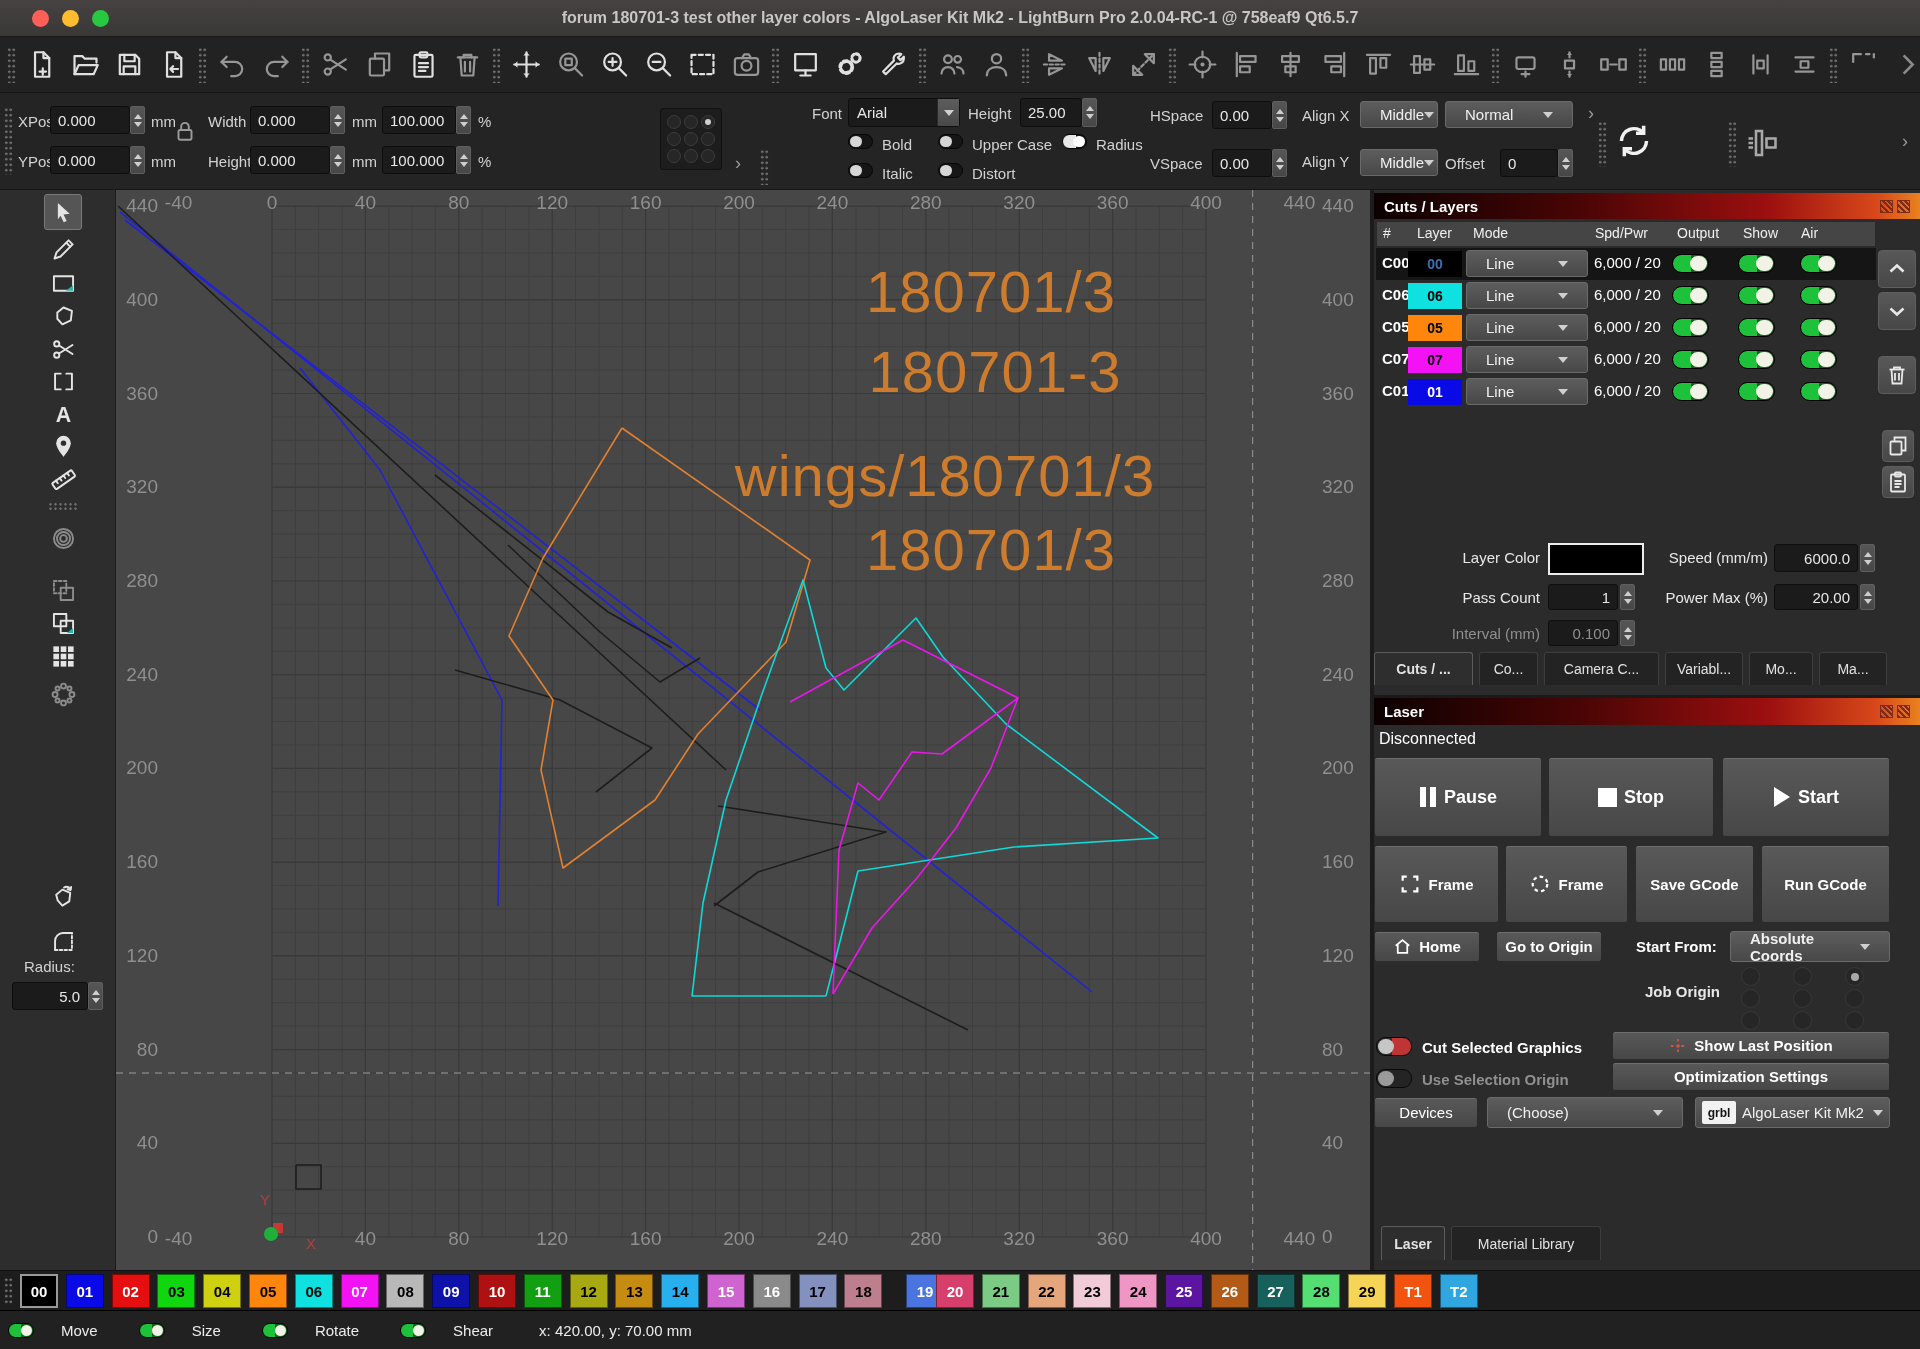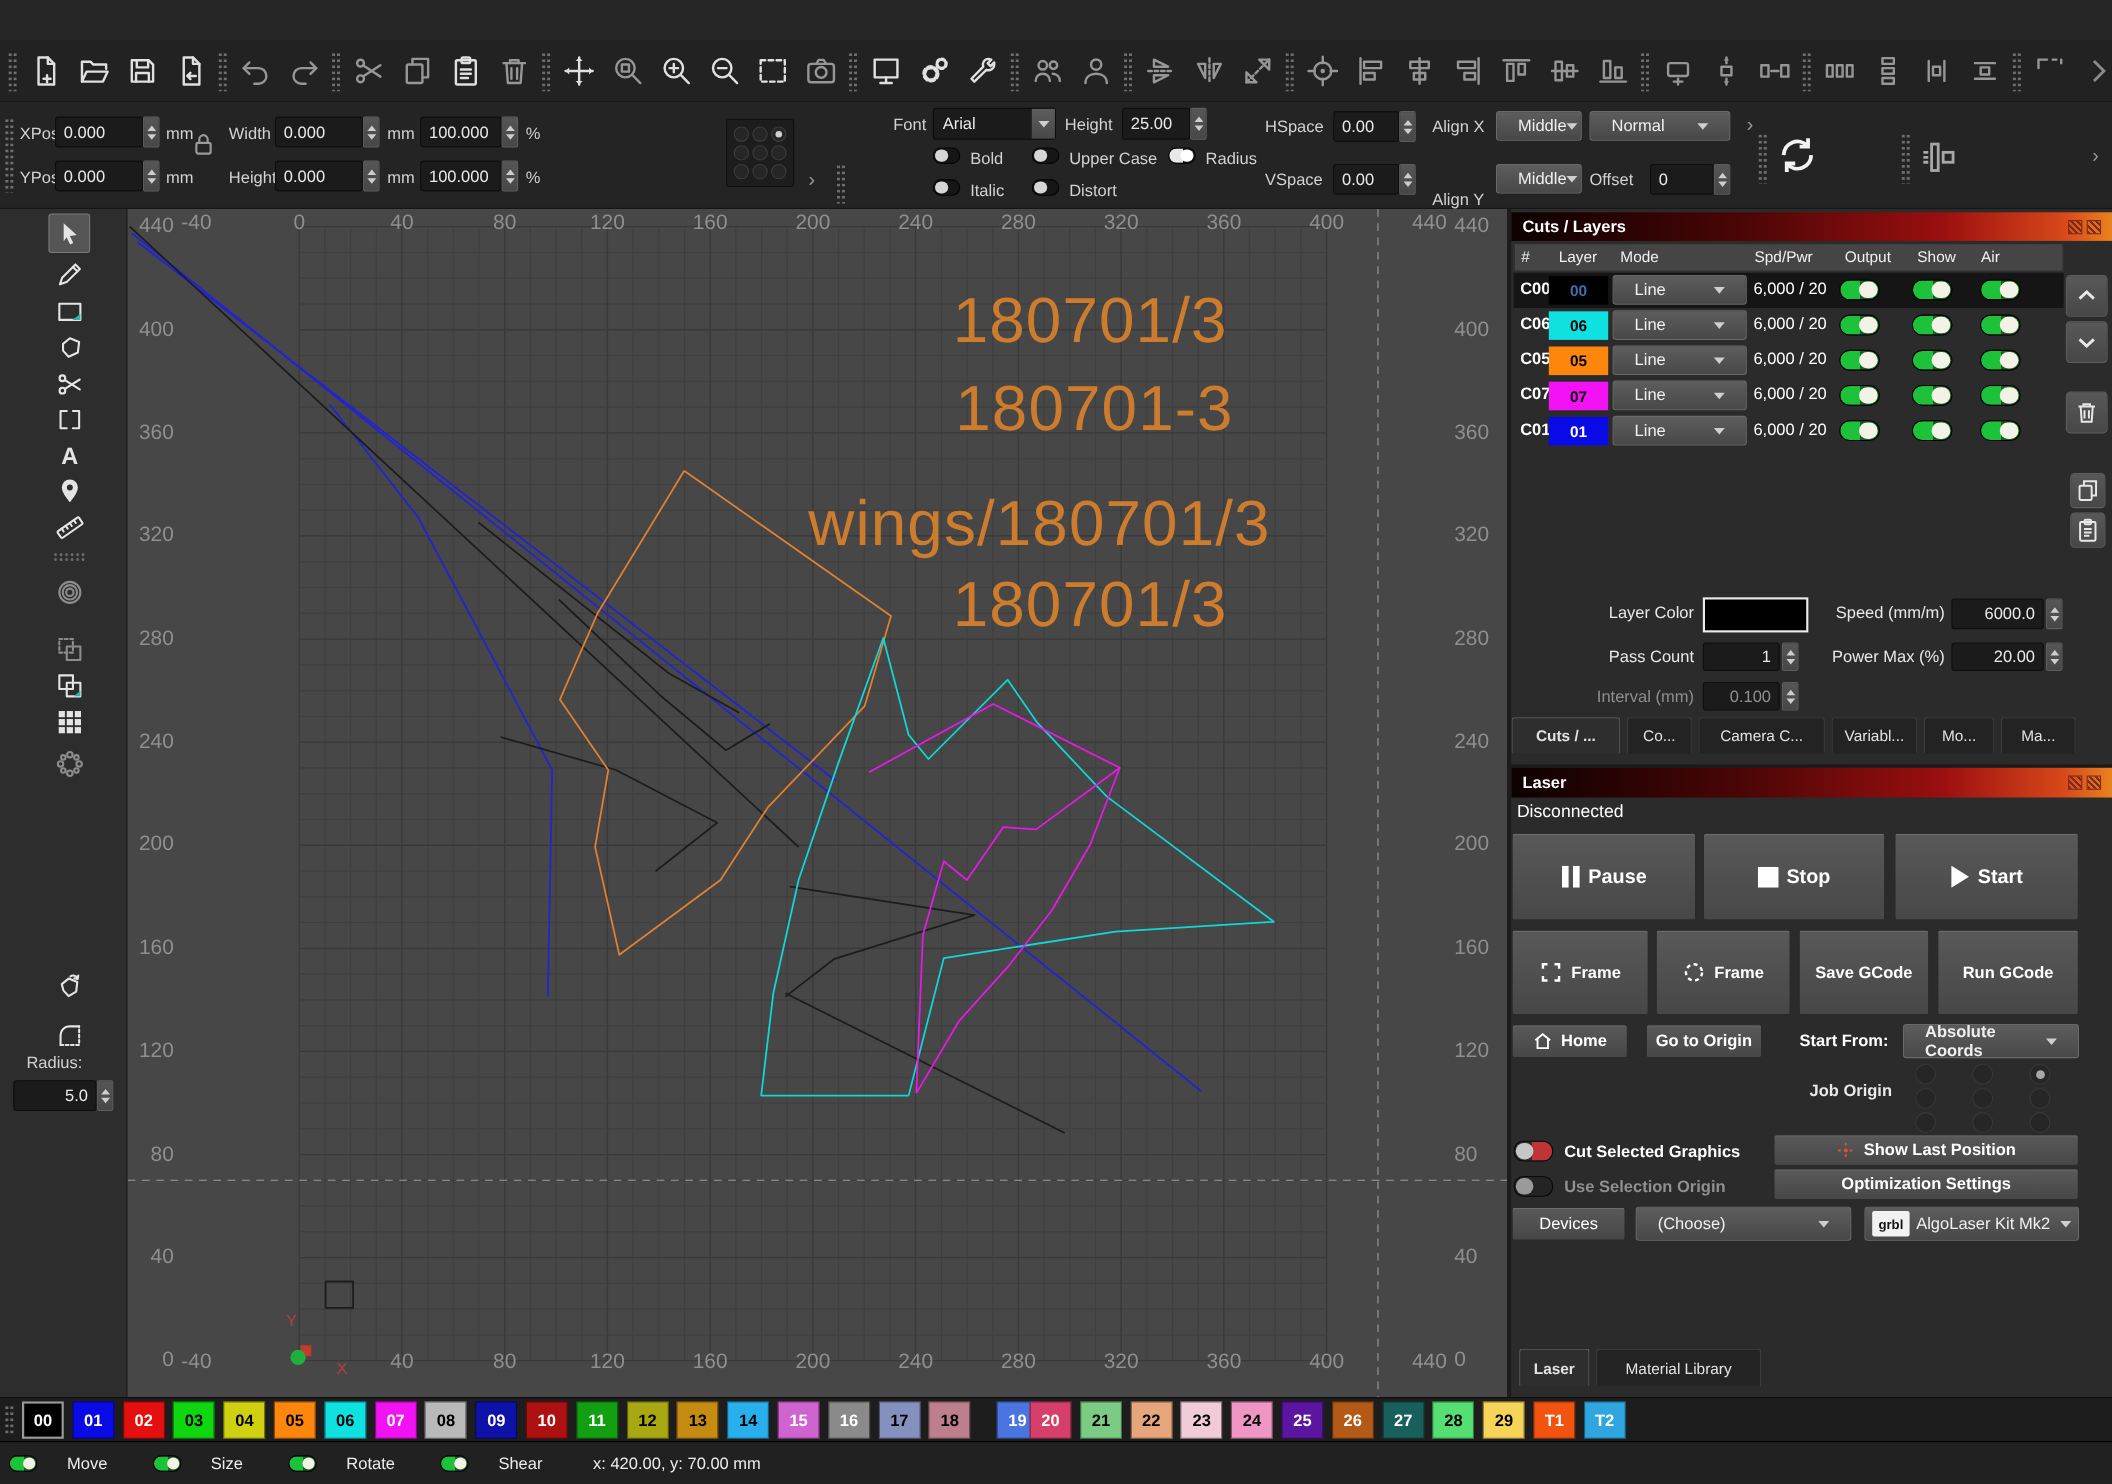--- a/index.html
+++ b/index.html
@@ -107,20 +107,26 @@
   .st-tgl{width:26px;height:15px;border-radius:8px;background:linear-gradient(to right,#1ec23a 52%,#15601f 52%);border:1px solid #050505;position:relative;flex:0 0 auto;}
   .st-tgl .knob{position:absolute;top:1px;right:1px;width:11px;height:11px;border-radius:6px;background:#f2f2e6;}
   .st-lbl{color:#ececec;font-size:15px;margin-right:14px;}
   #coords{color:#ececec;font-size:15px;margin-left:22px;}
 </style>
 </head>
 <body>
 
 <div id="app">
 
+  <div id="titlebar">
+    <div class="tlight" id="tl-close"></div>
+    <div class="tlight" id="tl-min"></div>
+    <div class="tlight" id="tl-max"></div>
+    <div class="title">forum 180701-3 test other layer colors - AlgoLaser Kit Mk2 - LightBurn Pro 2.0.04-RC-1 @ 758eaf9 Qt6.5.7</div>
+  </div>
 
   <div id="toolbar">
       <div class="tb-sep"></div>
       <div class="tb-btn">
         <svg viewBox="0 0 24 24" fill="none" stroke="currentColor" stroke-width="1.7" stroke-linecap="round" stroke-linejoin="round">
           <path d="M7 2.5h6.5L18 7v14.5H7z"></path>
           <path d="M13.5 2.5V7H18"></path>
           <path d="M10.5 17.5h5M13 15v5"></path>
         </svg>
       </div>
@@ -506,21 +512,21 @@
         <span>Normal</span>
         <span class="car"></span>
       </div>
 
     <div class="plabel" style="left:1150px;top:62px;">VSpace</div>
     <div class="fld" style="left:1212px;top:56px;width:60px;height:28px;">0.00</div>
     <div class="spin" style="left:1272px;top:56px;width:15px;height:28px;">
         <i class="up"></i>
         <i class="dn"></i>
       </div>
-    <div class="plabel" style="left:1302px;top:80px;">Align Y</div>
+    <div class="plabel" style="left:1302px;top:60px;">Align Y</div>
     <div class="dd" style="left:1360px;top:56px;width:78px;height:27px;">
         <span>Middle</span>
         <span class="car"></span>
       </div>
     <div class="plabel" style="left:1445px;top:62px;">Offset</div>
     <div class="fld" style="left:1500px;top:56px;width:58px;height:28px;">0</div>
     <div class="spin" style="left:1558px;top:56px;width:15px;height:28px;">
         <i class="up"></i>
         <i class="dn"></i>
       </div>

